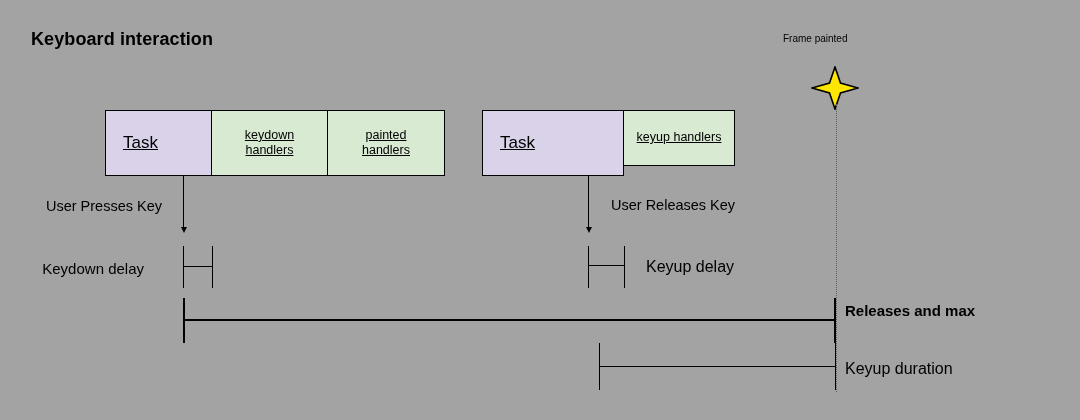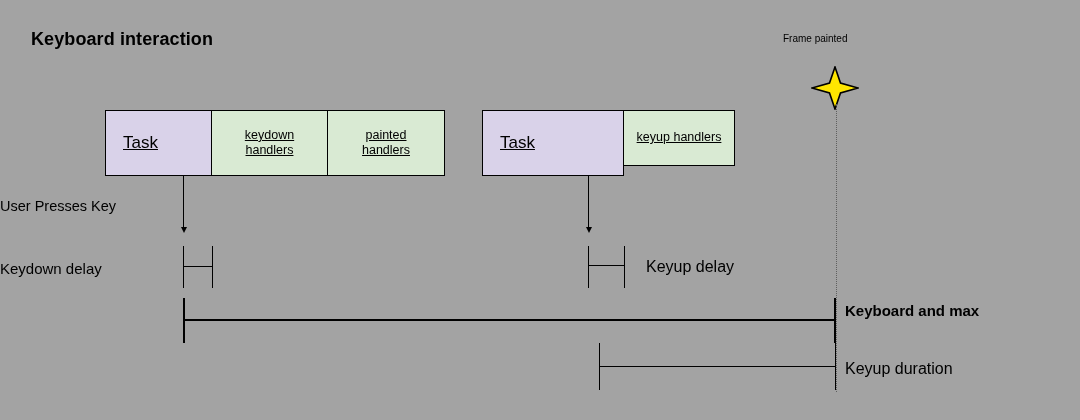--- a/index.html
+++ b/index.html
@@ -73,21 +73,21 @@
 
   
   .label {
     font-size: 14.5px;
     color: #000;
     white-space: nowrap;
     line-height: 1.35;
   }
   .label.bold { font-weight: bold; }
   .label.wrap { white-space: normal; }
-  .label.right { }
+  .label.right { text-align: right; }
 
   
   .arrowhead {
     width: 0;
     height: 0;
     border-left: 3.4px solid transparent;
     border-right: 3.4px solid transparent;
     border-top: 6px solid #000000;
   }
 
@@ -136,36 +136,37 @@
   <div class="abs block handler" style="left:623px; top:110px; width:112px; height:56px;">
     <span>keyup handlers</span>
   </div>
 
   <div class="abs vline" style="left:183px; top:176px; height:52px;"></div>
   <div class="abs arrowhead" style="left:180.6px; top:227px;"></div>
   <div class="abs label right" style="left:0px; top:197px; width:172px; padding-right:10px; box-sizing:border-box;">User Presses Key</div>
 
   <div class="abs vline" style="left:588px; top:176px; height:52px;"></div>
   <div class="abs arrowhead" style="left:585.6px; top:227px;"></div>
+  <div class="abs label" style="left:611px; top:196px;">User Releases Key</div>
 
   <div class="abs vline" style="left:183px; top:246px; height:42px;"></div>
   <div class="abs vline" style="left:212px; top:246px; height:42px;"></div>
   <div class="abs hline" style="left:183px; top:266px; width:30px;"></div>
   <div class="abs label right" style="left:0px; top:259px; width:150px; padding-right:6px; box-sizing:border-box; font-size:15px;">Keydown delay</div>
 
   <div class="abs vline" style="left:588px; top:246px; height:42px;"></div>
   <div class="abs vline" style="left:624px; top:246px; height:42px;"></div>
   <div class="abs hline" style="left:588px; top:265px; width:37px;"></div>
   <div class="abs label" style="left:646px; top:256px; font-size:16px;">Keyup delay</div>
 
   <div class="abs vline thick" style="left:183px; top:298px; height:45px;"></div>
   <div class="abs vline thick" style="left:834px; top:298px; height:45px;"></div>
   <div class="abs hline thick" style="left:183px; top:319px; width:653px;"></div>
   <div class="abs label bold wrap" style="left:845px; top:301px; width:200px; font-size:15px;">
-    <span style="display:block;">Keyboard and max</span>
+    <span style="display:block;">Releases and max</span>
   </div>
 
   <div class="abs vline" style="left:599px; top:343px; height:47px;"></div>
   <div class="abs vline" style="left:835px; top:343px; height:47px;"></div>
   <div class="abs hline" style="left:599px; top:366px; width:237px;"></div>
   <div class="abs label" style="left:845px; top:358px; font-size:16px;">Keyup duration</div>
 
 </div>
 
 </body></html>

